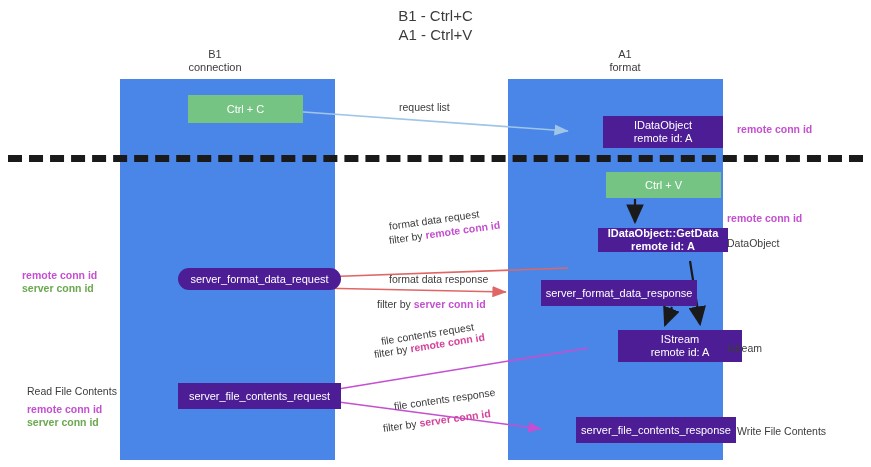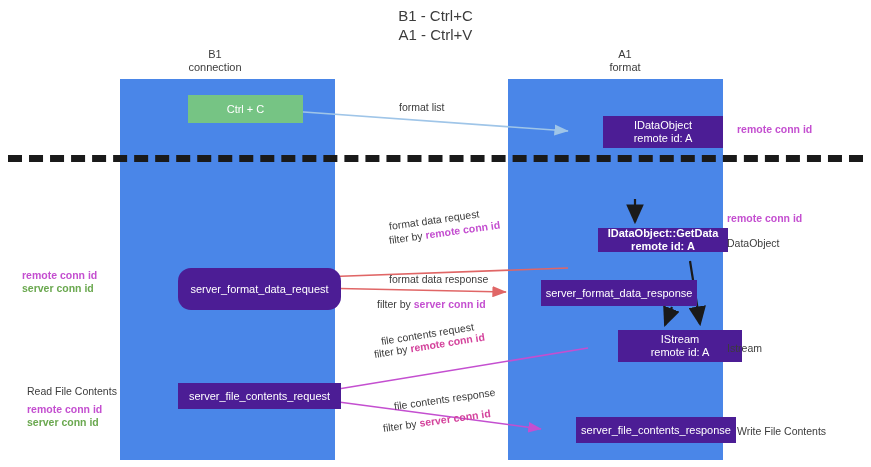--- a/index.html
+++ b/index.html
@@ -52,21 +52,21 @@
     white-space:pre-line;
     margin-left:28px;
   }
   .node.green{background:#76c484;}
   .node.orange{background:#4c1d95;}
 
   #n-ctrlc   {left:160px;top:95px;width:115px;height:28px;}
   #n-idataobj{left:575px;top:116px;width:120px;height:32px;}
   #n-ctrlv   {left:578px;top:172px;width:115px;height:26px;}
   #n-getdata {left:570px;top:228px;width:130px;height:24px;font-weight:bold;}
-  #n-sfreq   {left:150px;top:268px;width:163px;height:42px;border-radius:13px;}
+  #n-sfreq   {left:150px;top:268px;width:163px;height:22px;border-radius:13px;}
   #n-sfresp  {left:513px;top:280px;width:156px;height:26px;}
   #n-istream {left:590px;top:330px;width:124px;height:32px;}
   #n-sfcreq  {left:150px;top:383px;width:163px;height:26px;}
   #n-sfcresp {left:548px;top:417px;width:160px;height:26px;}
 
   
   .edge-label{
     position:absolute;font-size:10.5px;line-height:14px;color:#3c3c3c;
     white-space:nowrap;
   }
@@ -156,36 +156,37 @@
     <div class="col-head" id="head-b1">B1
 connection</div>
     <div class="col-head" id="head-a1">A1
 format</div>
 
     <div class="node green" id="n-ctrlc">Ctrl + C</div>
 
     <div class="node orange" id="n-idataobj">IDataObject
 remote id: A</div>
 
+    <div class="node green" id="n-ctrlv">Ctrl + V</div>
 
     <div class="node orange" id="n-getdata">IDataObject::GetData
 remote id: A</div>
 
     <div class="node orange" id="n-sfreq">server_format_data_request</div>
 
     <div class="node orange" id="n-sfresp">server_format_data_response</div>
 
     <div class="node orange" id="n-istream">IStream
 remote id: A</div>
 
     <div class="node orange" id="n-sfcreq">server_file_contents_request</div>
 
     <div class="node orange" id="n-sfcresp">server_file_contents_response</div>
 
-    <div class="edge-label" id="lbl-formatlist">format list</div>
+    <div class="edge-label" id="lbl-formatlist">request list</div>
 
     <div class="edge-label rot-up" id="lbl-fdreq">format data request</div>
     <div class="edge-label rot-up" id="lbl-fdreq2"><span>filter by </span><span class="hl-purple">remote conn id</span></div>
 
     <div class="edge-label" id="lbl-fdresp">format data response</div>
     <div class="edge-label" id="lbl-fdresp2"><span>filter by </span><span class="hl-purple">server conn id</span></div>
 
     <div class="edge-label rot-up2" id="lbl-fcreq">file contents request</div>
     <div class="edge-label rot-up2" id="lbl-fcreq2"><span>filter by </span><span class="hl-magenta">remote conn id</span></div>
 

